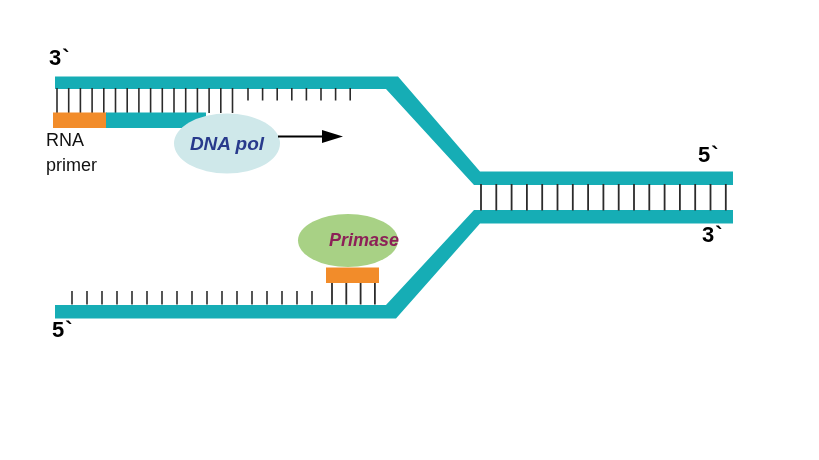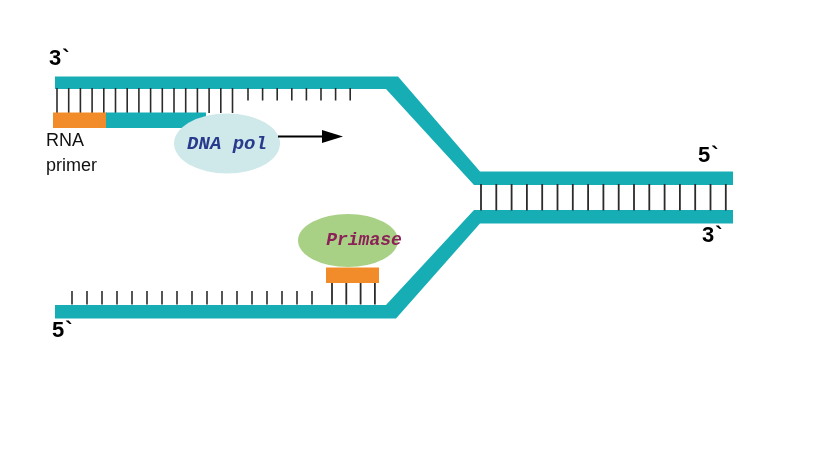--- a/index.html
+++ b/index.html
@@ -39,21 +39,20 @@
     top: 128px;
     font-size: 18px;
     line-height: 25px;
     color: #111111;
   }
   .enzyme-label {
     font-weight: bold;
     font-style: italic;
     transform: translate(-50%, -50%);
     white-space: nowrap;
-    font-family: Liberation Mono, monospace;
   }
   .dnapol-label {
     left: 227px;
     top: 144px;
     font-size: 19px;
   }
   .primase-label {
     left: 364px;
     top: 240px;
     font-size: 18px;

